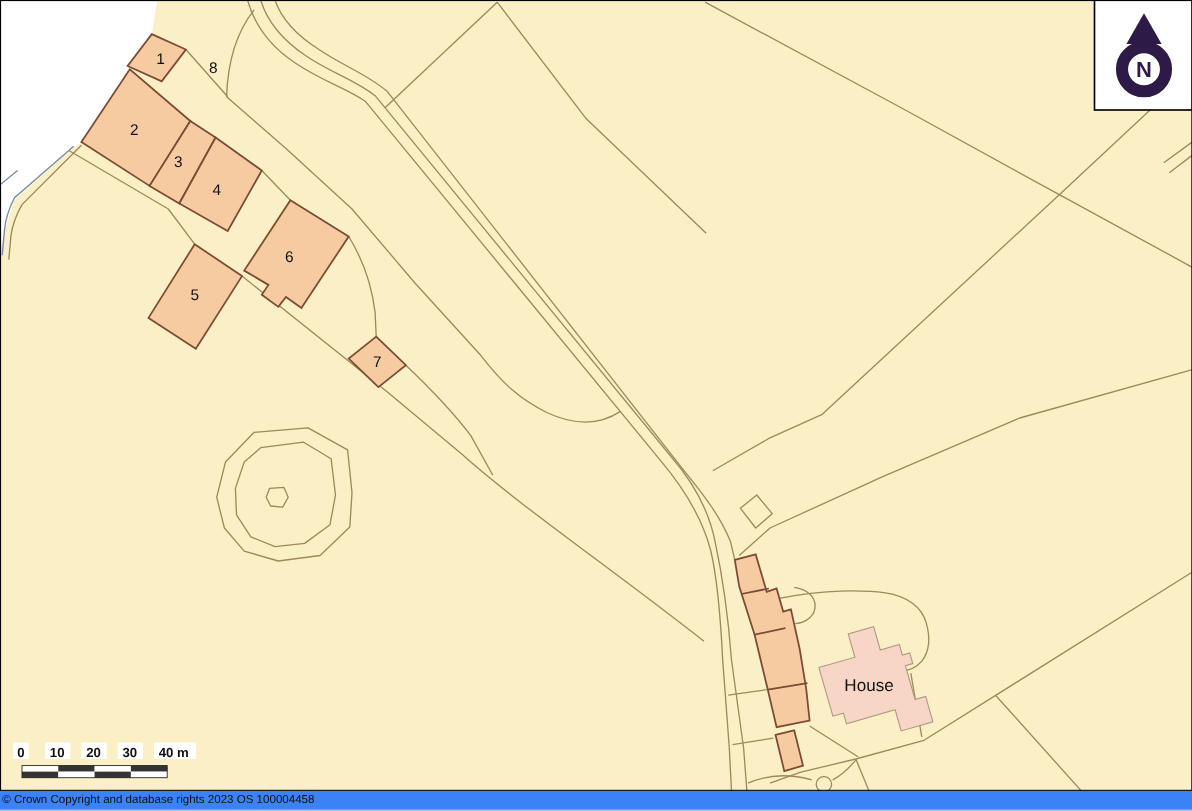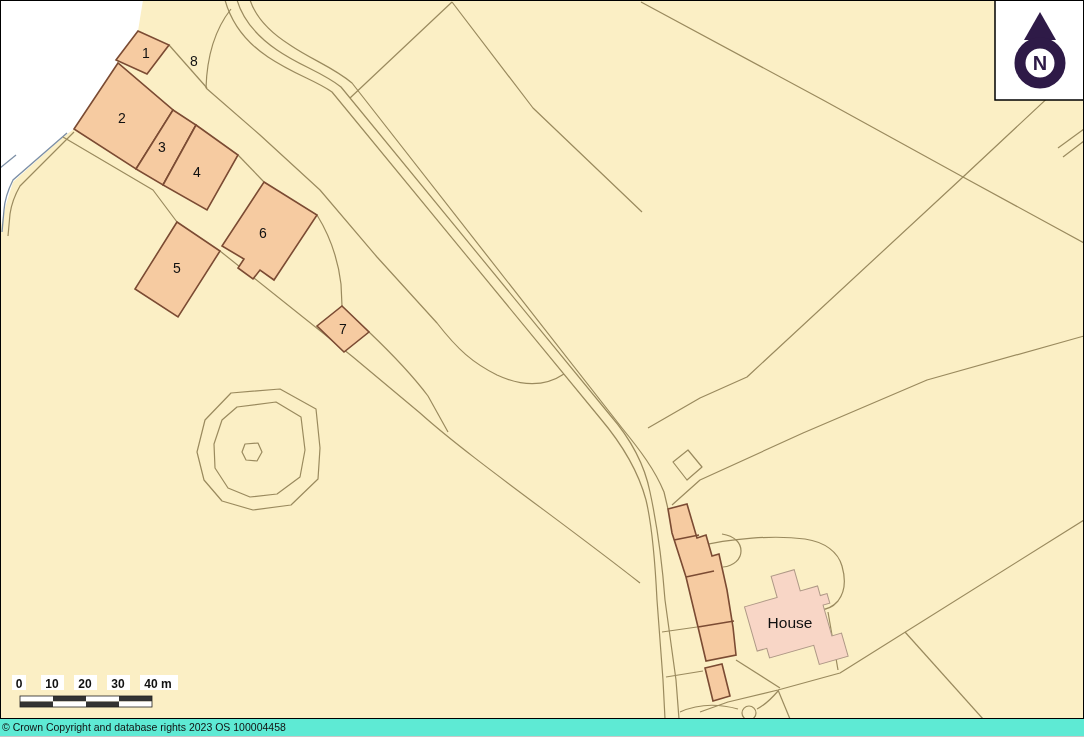--- a/index.html
+++ b/index.html
@@ -1,21 +1,21 @@
 <!DOCTYPE html>
 <html><head>
 <meta charset="utf-8">
 <style>
   html,body{margin:0;padding:0;background:#ffffff;}
   body{font-family:"Liberation Sans", sans-serif;}
   #page{width:1084px;height:737px;position:relative;background:#ffffff;}
   #map-wrap{width:1084px;height:719px;position:relative;}
   svg{display:block;}
   #footer{
-    width:1084px;height:18px;background:#5eead4;
+    width:1084px;height:18px;background:#3b82f6;
     border-bottom:1px solid #c9c9c9;
     box-sizing:border-box;
   }
   #footer .copyright{
     font-size:10.5px;color:#111111;padding-left:2px;padding-top:2px;
     display:block;
   }
   text{font-family:"Liberation Sans", sans-serif;}
   .plotnum{font-size:14px;fill:#111111;}
   .houselbl{font-size:15.5px;fill:#111111;}

